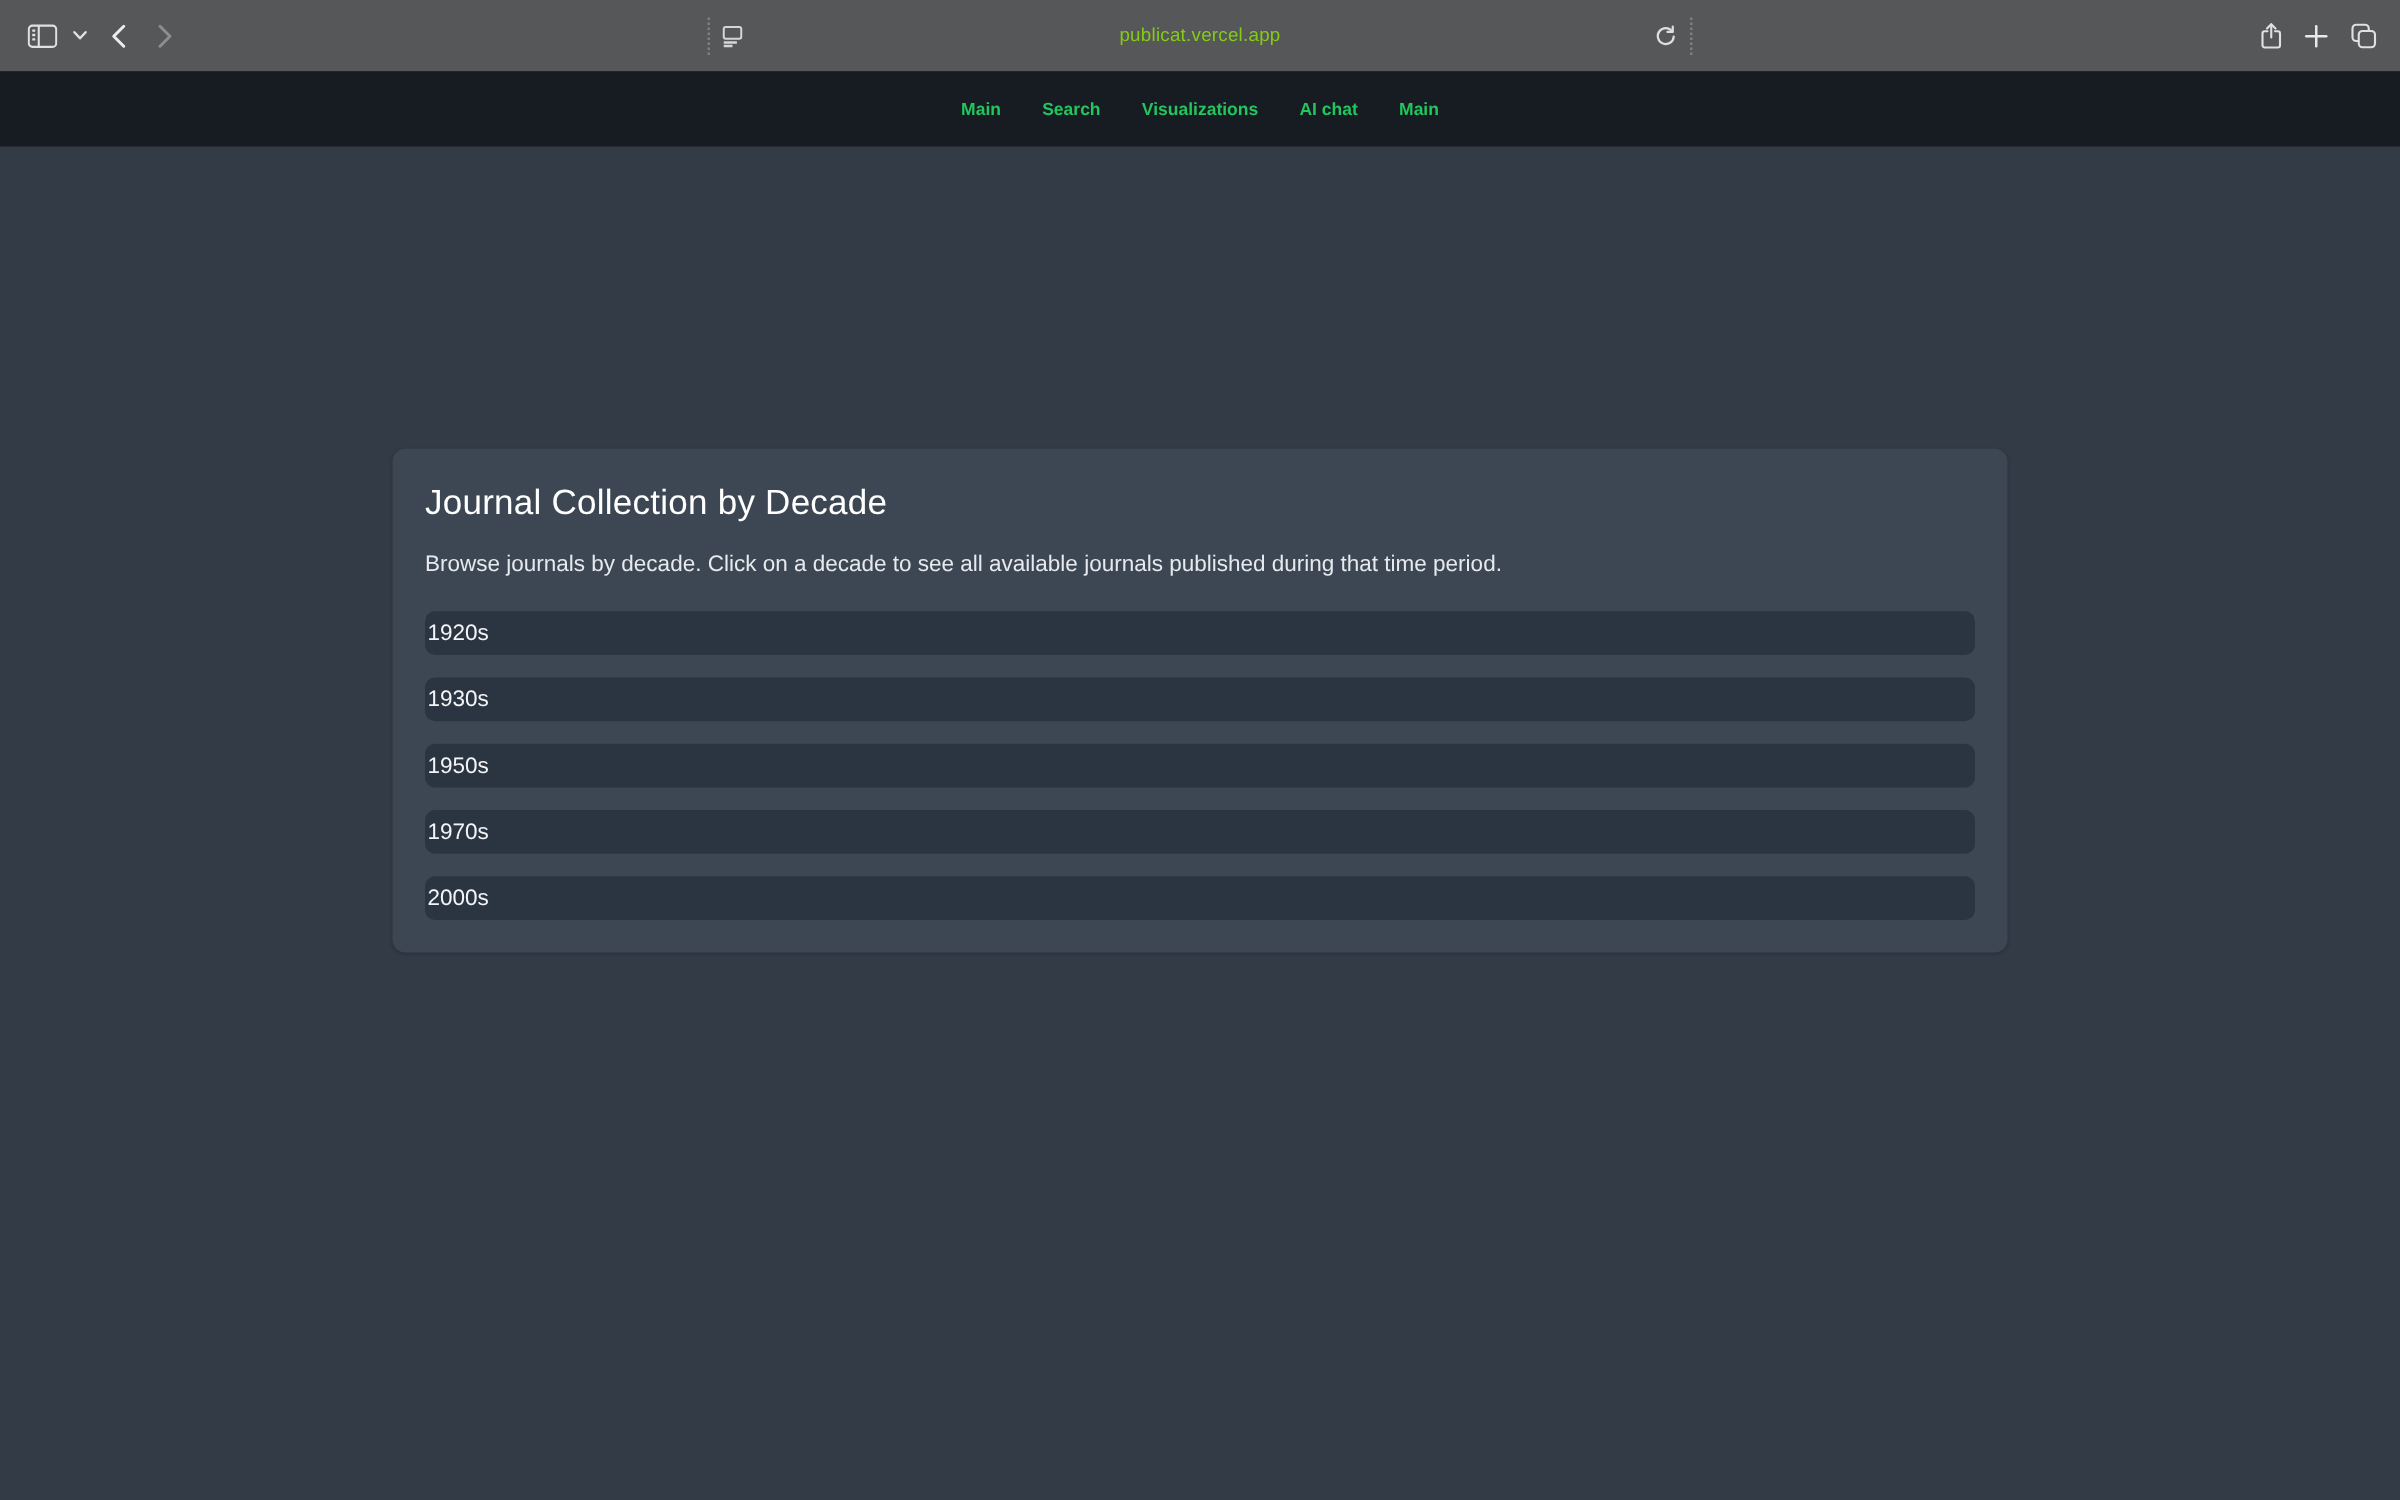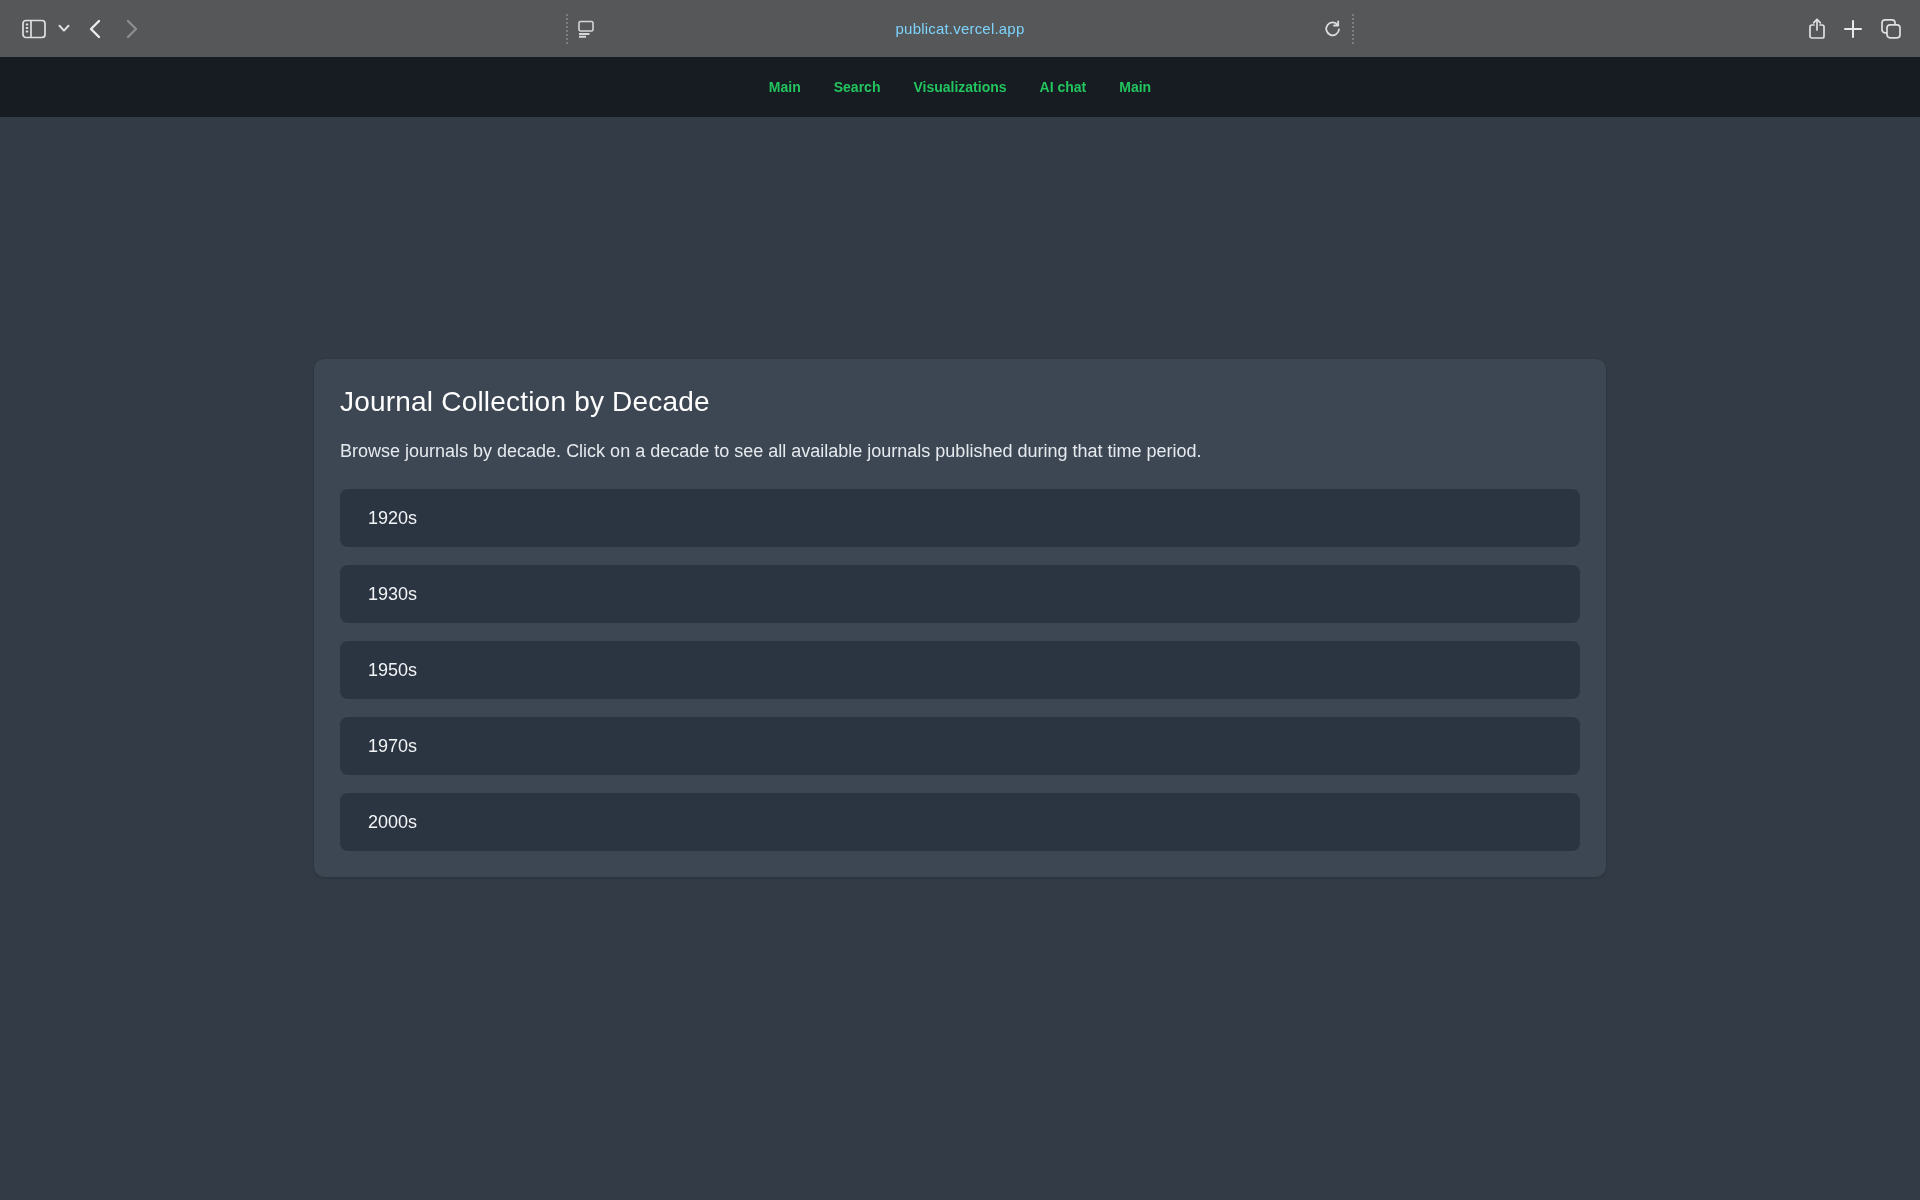--- a/index.html
+++ b/index.html
@@ -21,39 +21,39 @@
   .tb-left{position:absolute;left:22px;top:0;height:57px;display:flex;align-items:center;}
   .tb-btn{background:none;border:none;display:flex;align-items:center;justify-content:center;cursor:pointer;padding:0;}
   .tb-left .tb-btn.sidebar{width:24px;margin-right:12px;}
   .tb-left .tb-btn.chev{width:12px;margin-right:16px;}
   .tb-left .tb-btn.nav-arrow{width:16px;margin-right:22px;}
   .dots-sep{position:absolute;top:14px;height:30px;width:2px;border-right:2px dotted #7d7e82;}
   .sep-url-l{left:566px;}
   .sep-url-r{left:1352px;}
   .pagebtn{position:absolute;left:576px;top:50%;transform:translateY(-50%);}
   .urlbox{position:absolute;left:0;right:0;top:0;height:57px;display:flex;align-items:center;justify-content:center;cursor:text;}
-  .url-text{font-size:15px;color:#7dd3fc;letter-spacing:.2px;}
+  .url-text{font-size:15px;color:#84cc16;letter-spacing:.2px;}
   .reloadbtn{position:absolute;left:1322px;top:50%;transform:translateY(-50%);}
   .tb-right{position:absolute;right:17px;top:0;height:57px;display:flex;align-items:center;}
   .tb-right .tb-btn.share{margin-right:15px;}
   .tb-right .tb-btn.newtab{margin-right:16px;}
 
   
   .site-nav{height:60px;background:var(--nav-bg);display:flex;align-items:center;justify-content:center;gap:33px;flex:0 0 auto;}
   .site-nav a{color:#22c55e;font-size:14px;font-weight:700;text-decoration:none;cursor:pointer;}
 
   
   .page{flex:1 1 auto;background:var(--page-bg);position:relative;}
   .card{position:absolute;left:50%;transform:translateX(-50%);top:242px;width:1292px;
         background:var(--card-bg);border-radius:10px;padding:26px;box-shadow:0 1px 3px rgba(0,0,0,.18);}
   .card h1{color:#ffffff;font-size:28px;font-weight:400;line-height:34px;letter-spacing:.2px;}
   .card .desc{margin-top:20px;color:#e6eaee;font-size:18px;line-height:24px;}
   .decade-list{margin-top:26px;display:flex;flex-direction:column;gap:18px;}
-  .decade-btn{height:58px;border:none;border-radius:8px;background:var(--button-bg);
-        color:#f2f4f6;font-size:18px;text-align:left;padding:0 28px;cursor:pointer;
+  .decade-btn{height:35px;border:none;border-radius:8px;background:var(--button-bg);
+        color:#f2f4f6;font-size:18px;text-align:left;padding:0 2px;cursor:pointer;
         font-family:inherit;display:flex;align-items:center;}
 
   svg{display:block;}
 </style>
 </head>
 <body>
 
 <div class="window">
 
   <header class="toolbar">

